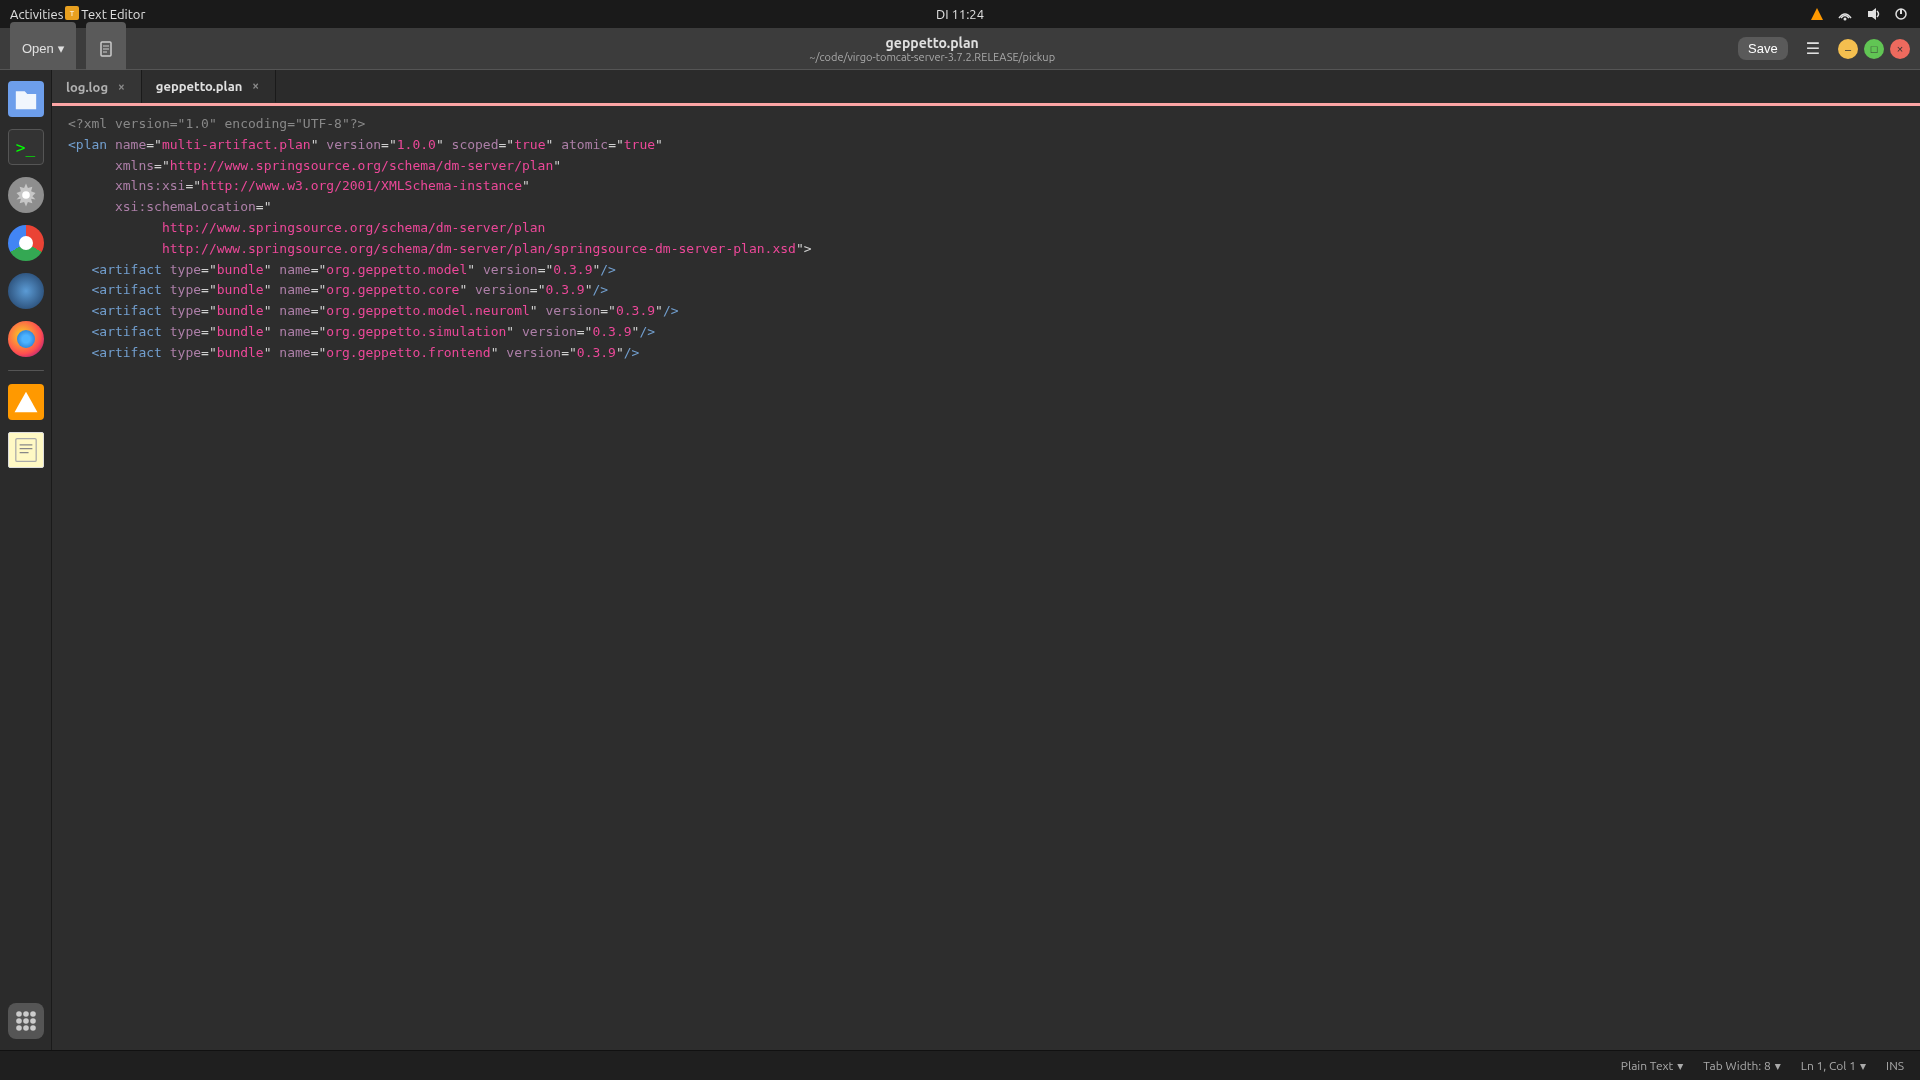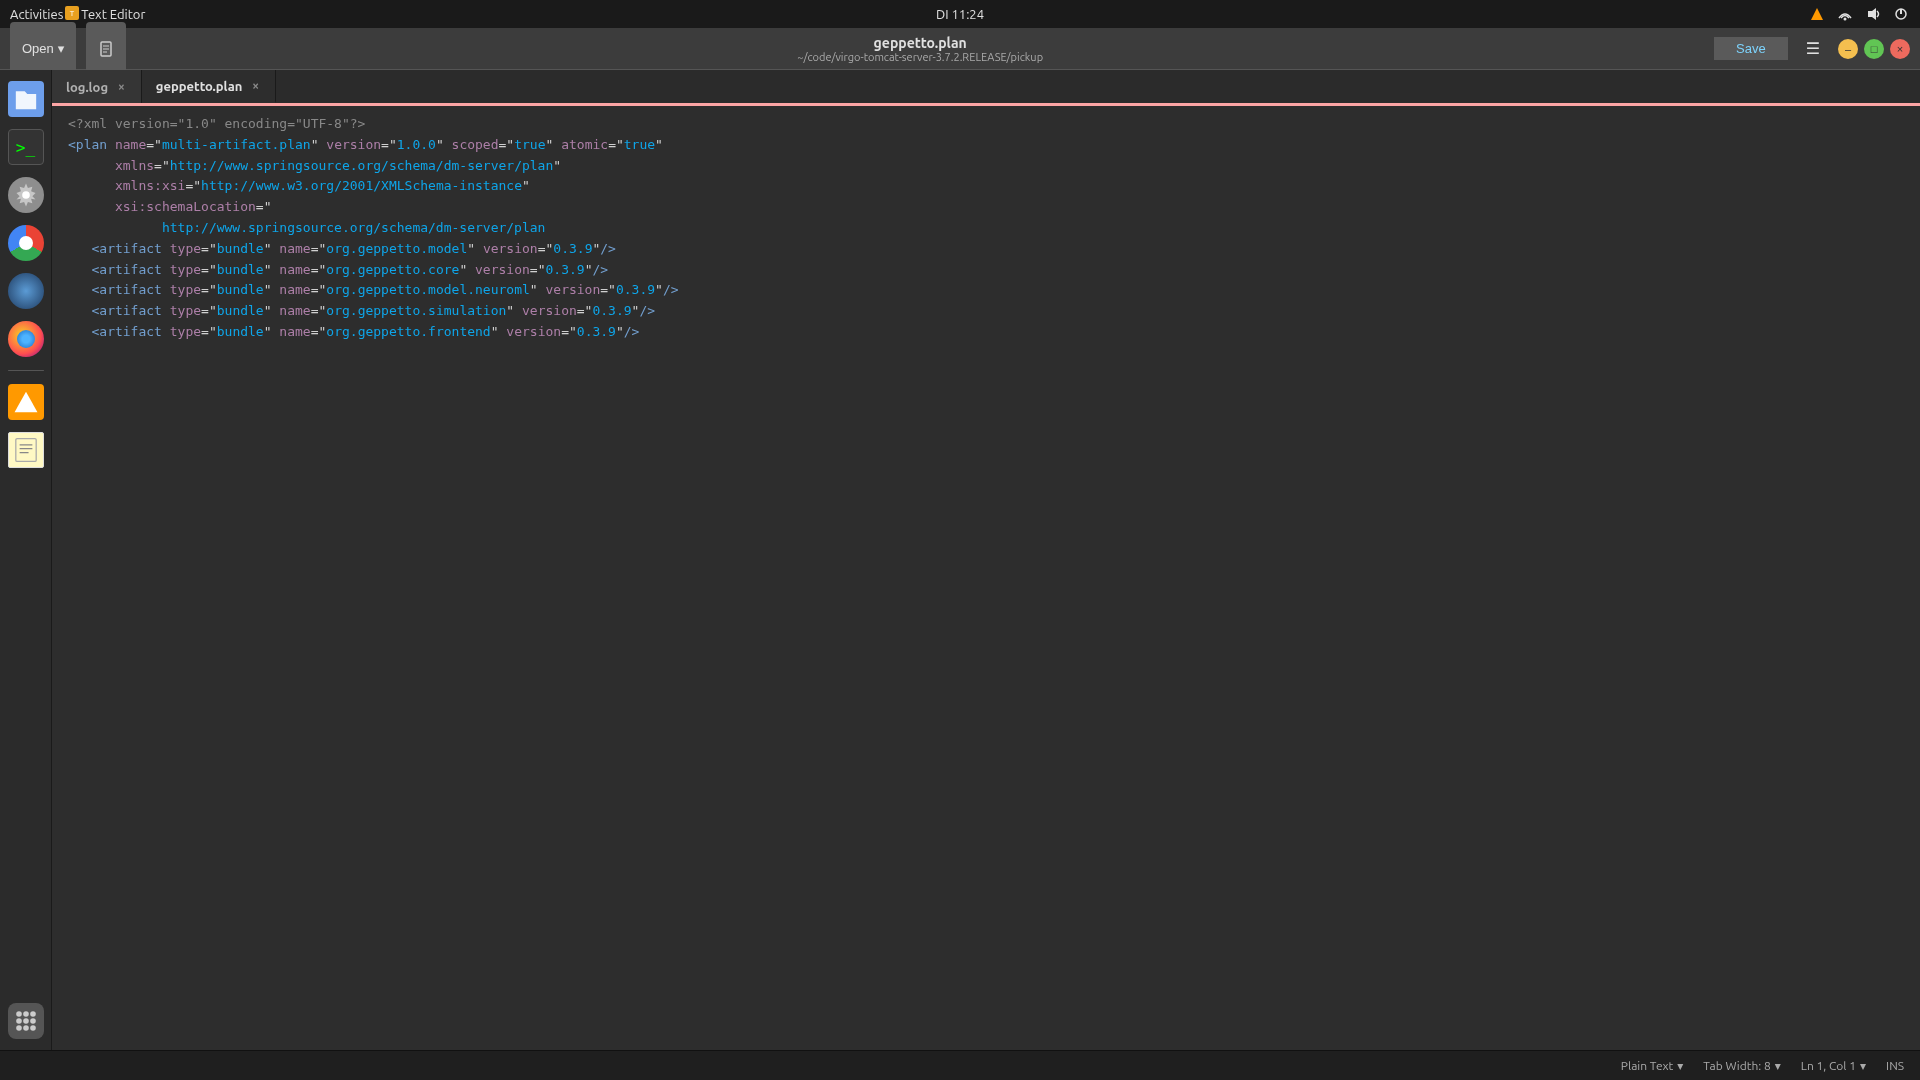--- a/index.html
+++ b/index.html
@@ -67,23 +67,23 @@
       font-size: 13px;
       cursor: pointer;
       display: flex;
       align-items: center;
       gap: 4px;
     }
     .save-btn {
       margin-left: auto;
       background: #5a5a5a;
       border: none;
-      color: #7dd3fc;
-      padding: 4px 22px;
-      border-radius: 0;
+      color: #ffffff;
+      padding: 4px 10px;
+      border-radius: 8px;
       font-size: 13px;
       cursor: pointer;
     }
     .menu-btn {
       background: none;
       border: none;
       color: #e0e0e0;
       font-size: 16px;
       cursor: pointer;
       padding: 4px 8px;
@@ -200,21 +200,21 @@
     .code-line {
       padding: 0 16px;
       white-space: pre;
       line-height: 1.6;
       min-height: 20px;
     }
 
     
     .xml-tag { color: #729fcf; }
     .xml-attr { color: #ad7fa8; }
-    .xml-value { color: #0ea5e9; }
+    .xml-value { color: #ec4899; }
     .xml-decl { color: #888; }
     .xml-bracket { color: #729fcf; }
 
     
     .status-bar {
       width: 100%;
       height: 30px;
       background: #1f1f1f;
       display: flex;
       align-items: center;
@@ -499,20 +499,21 @@
       </div>
     </div>
 
     <div class="editor-content">
       <div class="code-line"><span class="xml-decl">&lt;?xml version="1.0" encoding="UTF-8"?&gt;</span></div>
       <div class="code-line"><span class="xml-bracket">&lt;</span><span class="xml-tag">plan</span> <span class="xml-attr">name</span>="<span class="xml-value">multi-artifact.plan</span>" <span class="xml-attr">version</span>="<span class="xml-value">1.0.0</span>" <span class="xml-attr">scoped</span>="<span class="xml-value">true</span>" <span class="xml-attr">atomic</span>="<span class="xml-value">true</span>"</div>
       <div class="code-line">      <span class="xml-attr">xmlns</span>="<span class="xml-value">http://www.springsource.org/schema/dm-server/plan</span>"</div>
       <div class="code-line">      <span class="xml-attr">xmlns:xsi</span>="<span class="xml-value">http://www.w3.org/2001/XMLSchema-instance</span>"</div>
       <div class="code-line">      <span class="xml-attr">xsi:schemaLocation</span>="</div>
       <div class="code-line">            <span class="xml-value">http://www.springsource.org/schema/dm-server/plan</span></div>
+      <div class="code-line">            <span class="xml-value">http://www.springsource.org/schema/dm-server/plan/springsource-dm-server-plan.xsd</span>"&gt;</div>
       <div class="code-line">   <span class="xml-bracket">&lt;</span><span class="xml-tag">artifact</span> <span class="xml-attr">type</span>="<span class="xml-value">bundle</span>" <span class="xml-attr">name</span>="<span class="xml-value">org.geppetto.model</span>" <span class="xml-attr">version</span>="<span class="xml-value">0.3.9</span>"<span class="xml-bracket">/&gt;</span></div>
       <div class="code-line">   <span class="xml-bracket">&lt;</span><span class="xml-tag">artifact</span> <span class="xml-attr">type</span>="<span class="xml-value">bundle</span>" <span class="xml-attr">name</span>="<span class="xml-value">org.geppetto.core</span>" <span class="xml-attr">version</span>="<span class="xml-value">0.3.9</span>"<span class="xml-bracket">/&gt;</span></div>
       <div class="code-line">   <span class="xml-bracket">&lt;</span><span class="xml-tag">artifact</span> <span class="xml-attr">type</span>="<span class="xml-value">bundle</span>" <span class="xml-attr">name</span>="<span class="xml-value">org.geppetto.model.neuroml</span>" <span class="xml-attr">version</span>="<span class="xml-value">0.3.9</span>"<span class="xml-bracket">/&gt;</span></div>
       <div class="code-line">   <span class="xml-bracket">&lt;</span><span class="xml-tag">artifact</span> <span class="xml-attr">type</span>="<span class="xml-value">bundle</span>" <span class="xml-attr">name</span>="<span class="xml-value">org.geppetto.simulation</span>" <span class="xml-attr">version</span>="<span class="xml-value">0.3.9</span>"<span class="xml-bracket">/&gt;</span></div>
       <div class="code-line">   <span class="xml-bracket">&lt;</span><span class="xml-tag">artifact</span> <span class="xml-attr">type</span>="<span class="xml-value">bundle</span>" <span class="xml-attr">name</span>="<span class="xml-value">org.geppetto.frontend</span>" <span class="xml-attr">version</span>="<span class="xml-value">0.3.9</span>"<span class="xml-bracket">/&gt;</span></div>
     </div>
   </div>
 </div>
 
 <div class="status-bar">

